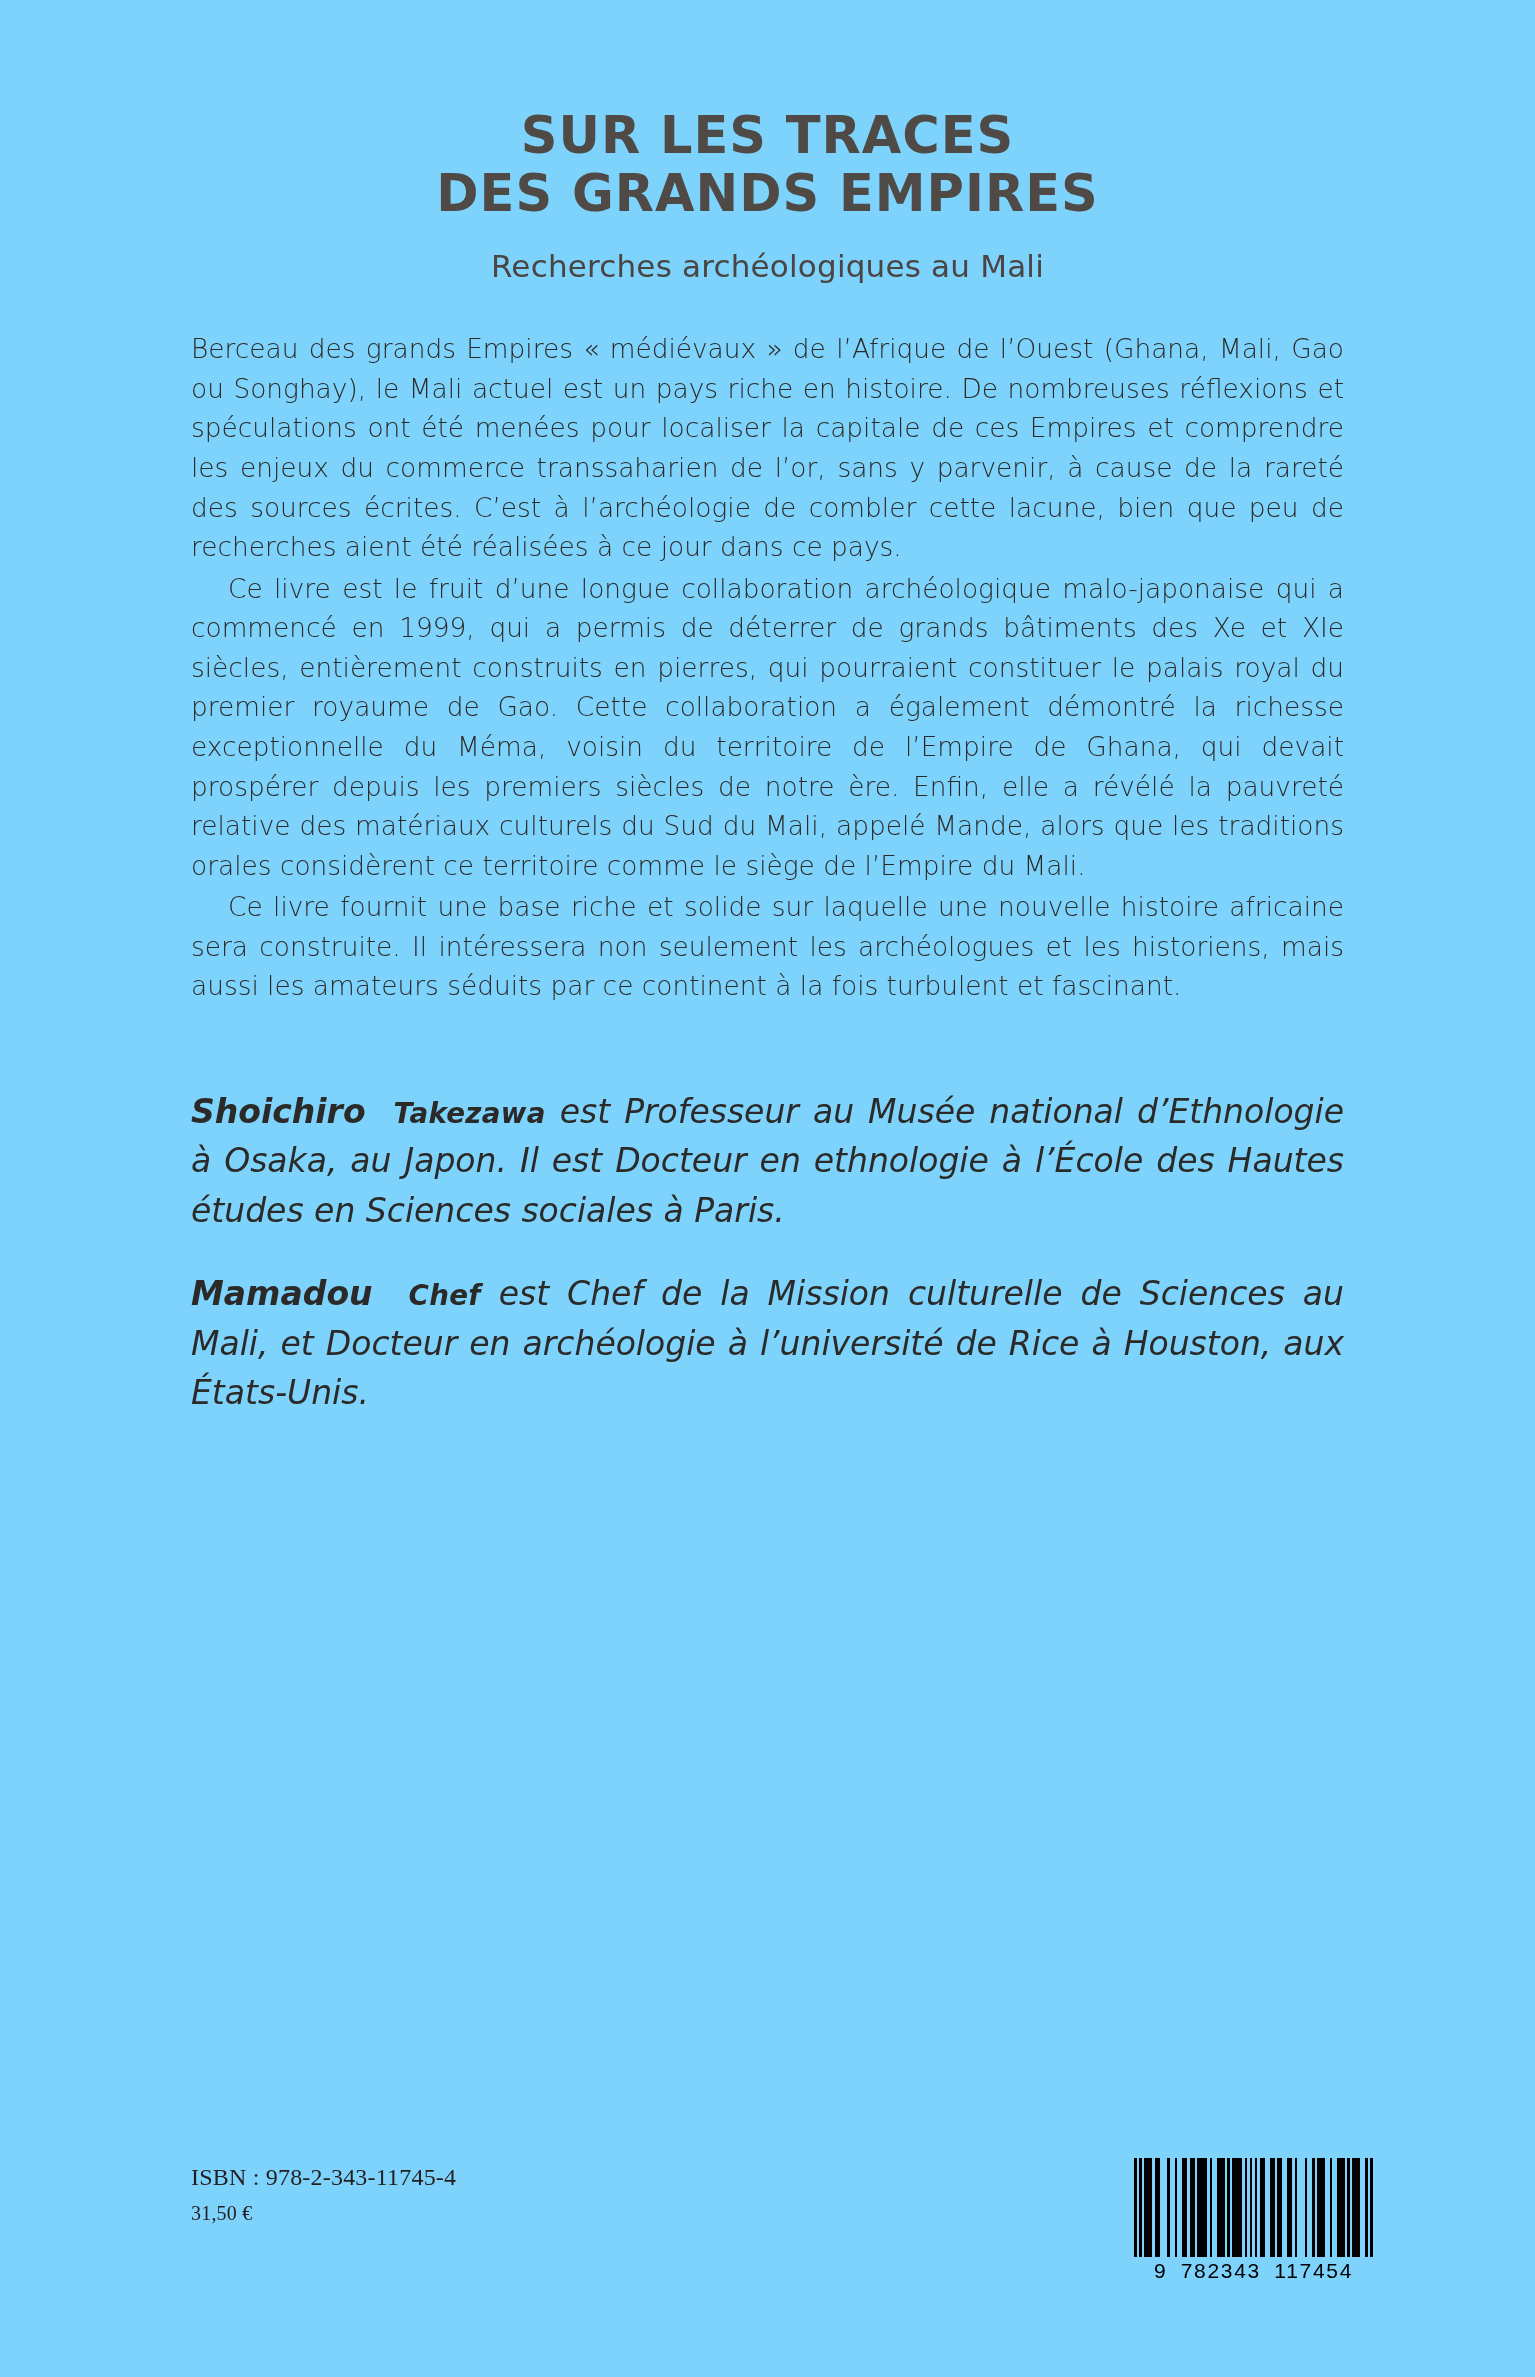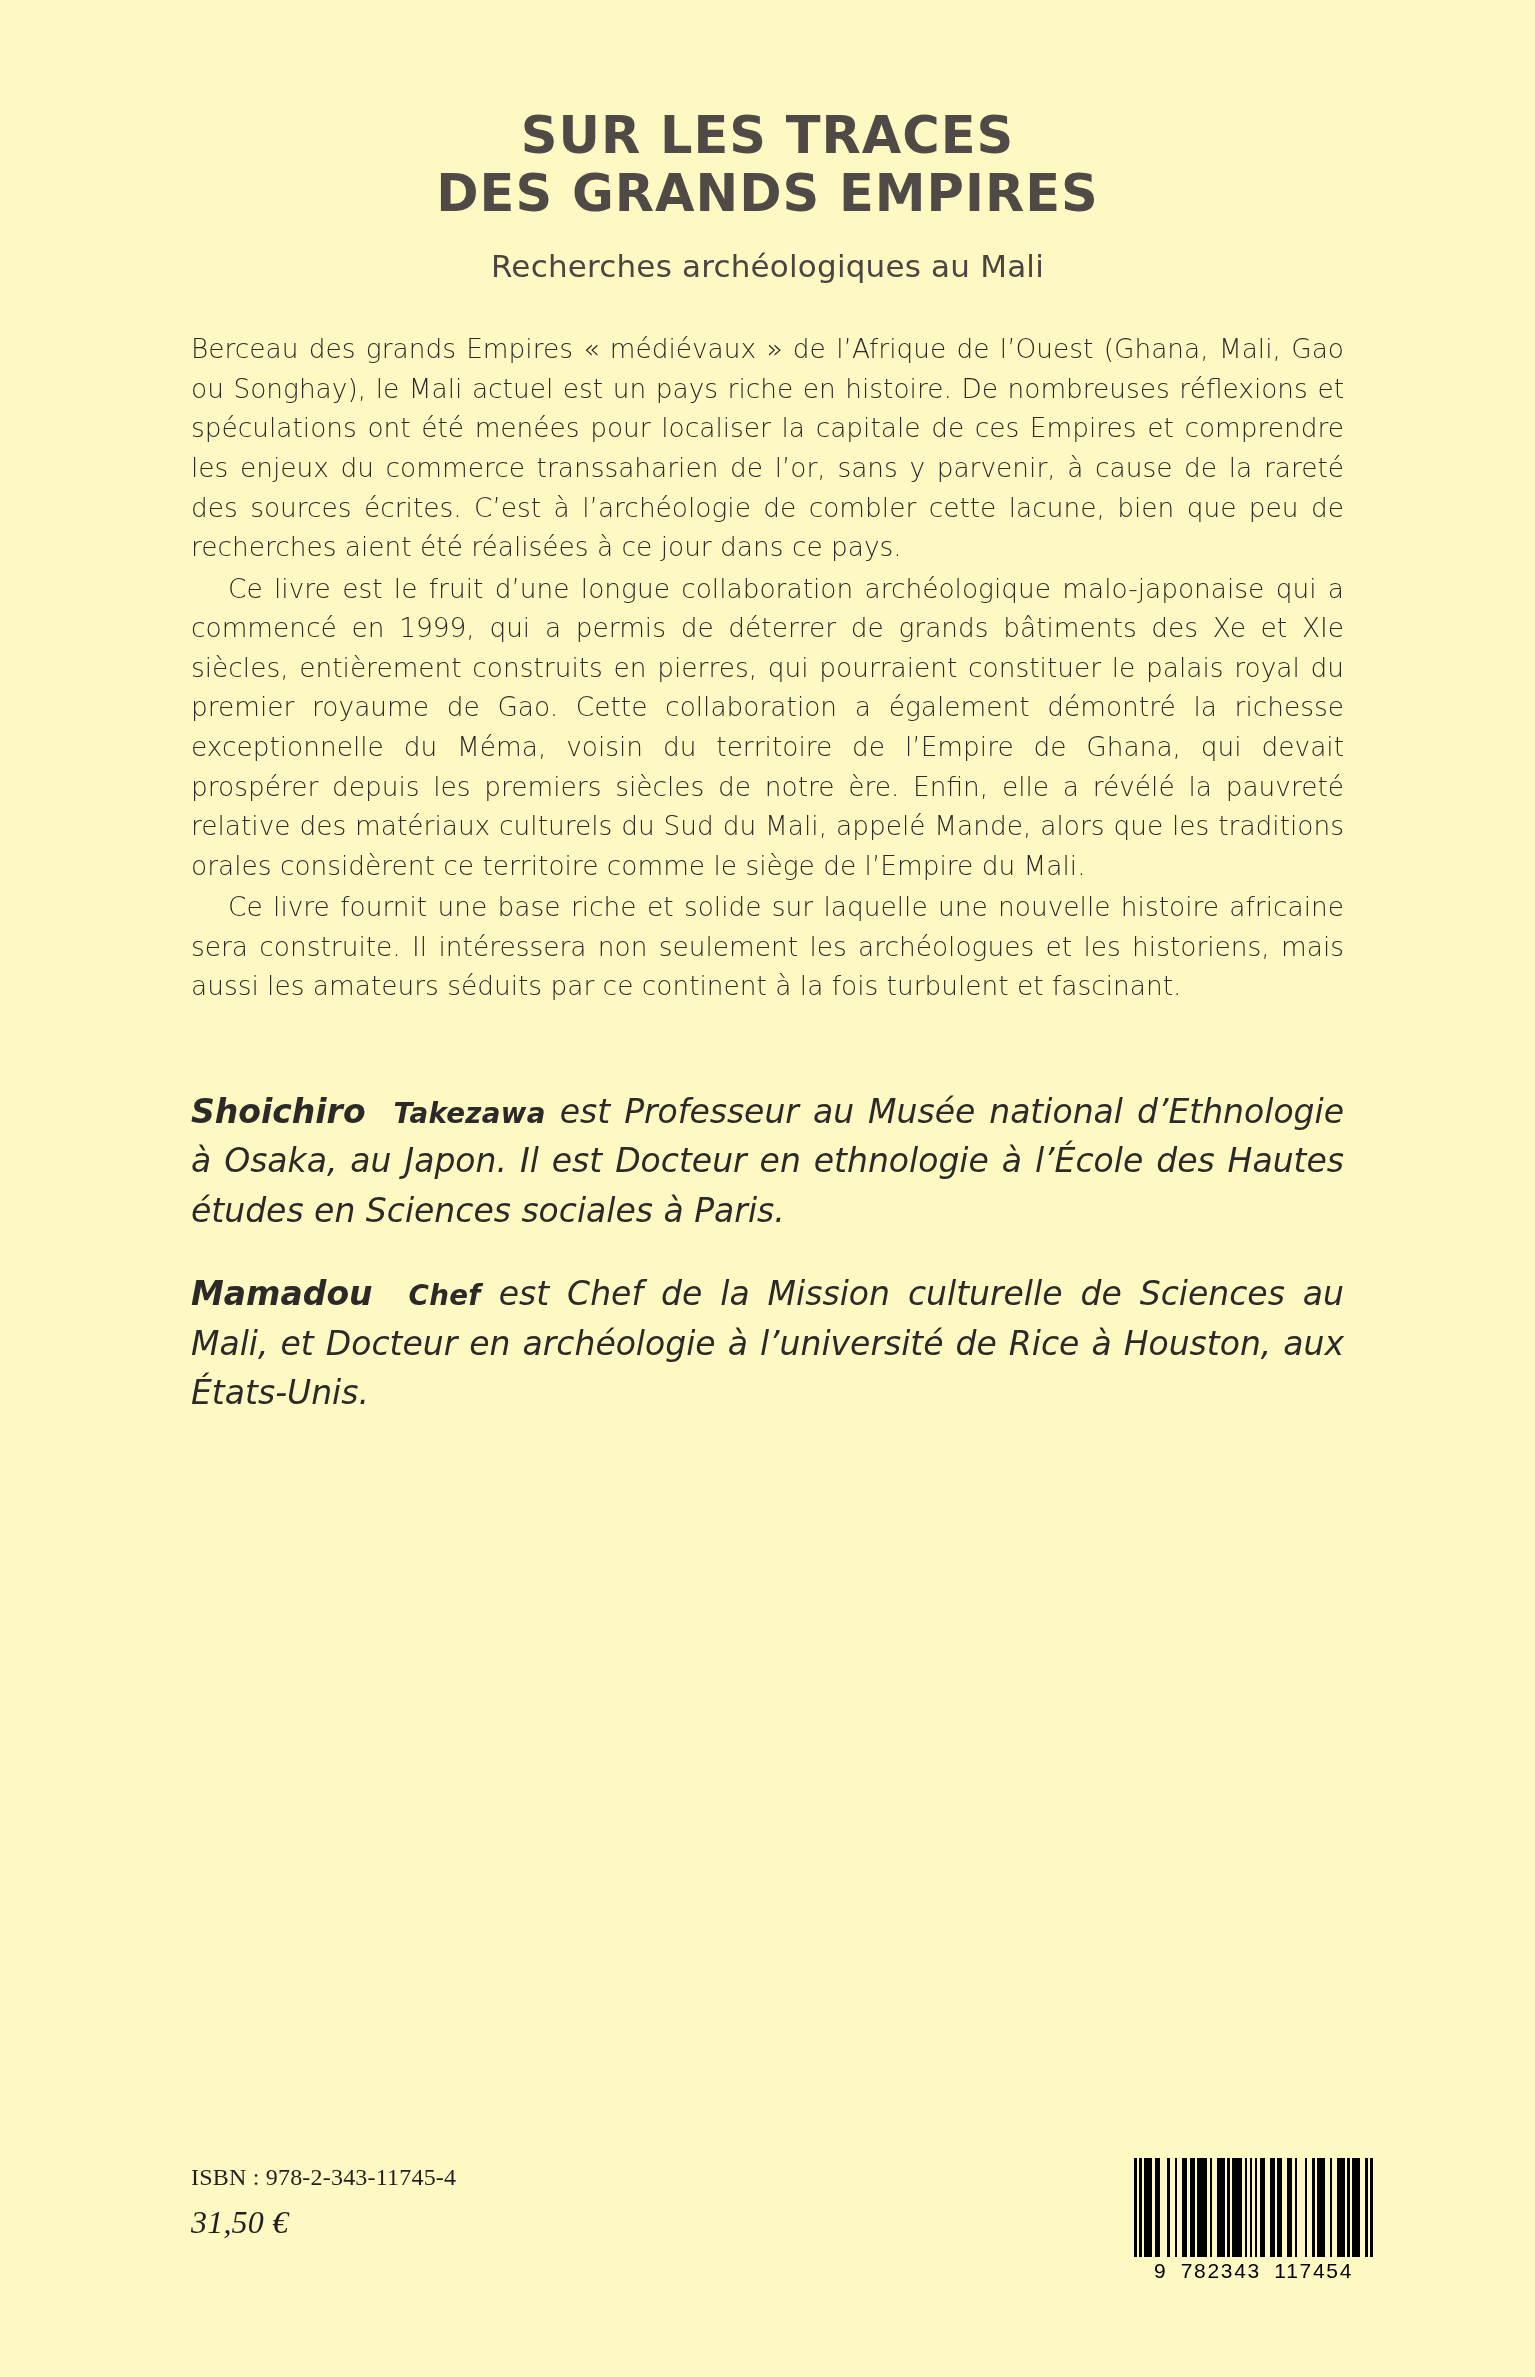--- a/index.html
+++ b/index.html
@@ -11,21 +11,21 @@
     width: 1535px;
     height: 2377px;
     font-family: "Liberation Sans", sans-serif;
     color: #231f20;
     position: relative;
     overflow: hidden;
   }
   .page {
     position: absolute;
     inset: 0;
-    background: #fef9c3;
+    background: #7dd3fc;
   }
   .content {
     position: absolute;
     left: 191px;
     top: 0;
     width: 1153px;
   }
 
   
   .title-block {
@@ -109,22 +109,21 @@
   }
   .isbn-block {
     font-family: "Liberation Serif", serif;
     font-size: 24px;
     line-height: 1.62;
     color: #231f20;
     letter-spacing: 0.2px;
   }
   .price {
     font-family: "Liberation Serif", serif;
-    font-size: 32px;
-    font-style: italic;
+    font-size: 20px;
   }
 
   
   .barcode-wrap {
     width: 277px;
     text-align: center;
     margin-right: 17px;
   }
   .barcode-bars {
     height: 99px;

